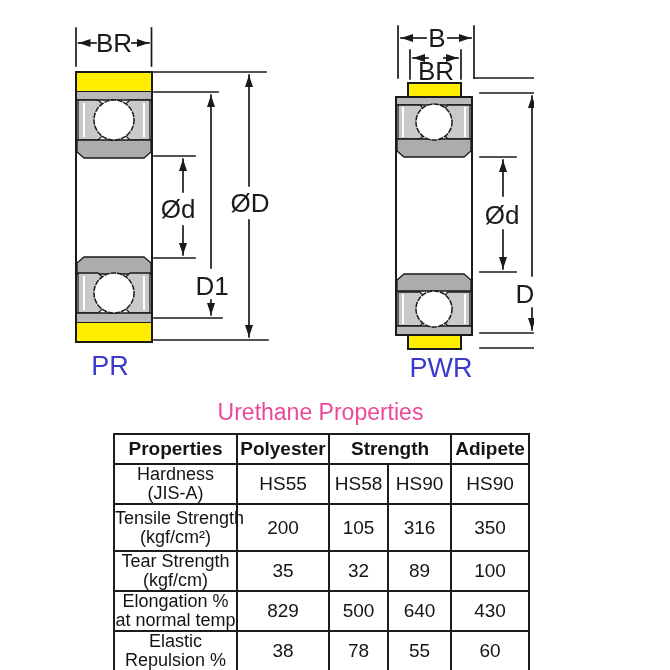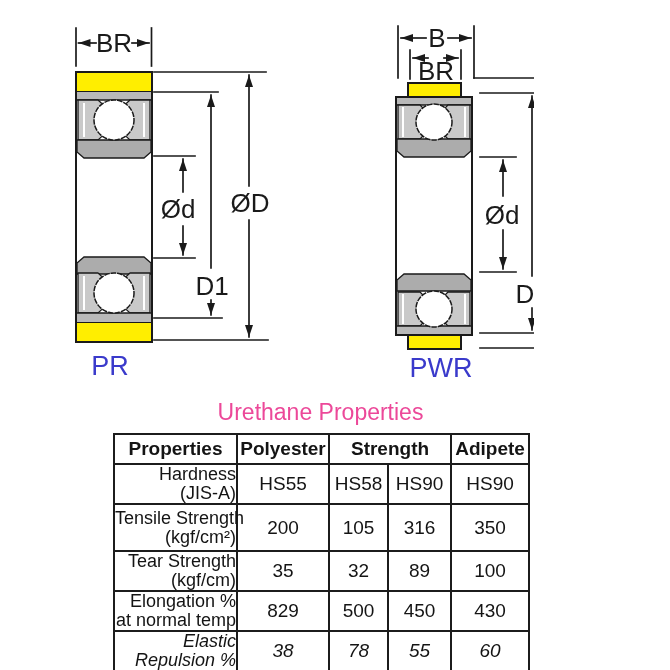--- a/index.html
+++ b/index.html
@@ -9,23 +9,23 @@
   .dim-text{font-family:"Liberation Sans",sans-serif;font-size:26px;fill:#1a1a1a;}
   .part-label{font-family:"Liberation Sans",sans-serif;font-size:27px;fill:#3a3acb;}
   #table-title{position:absolute;left:113px;top:399px;width:415px;text-align:center;
                font-size:23px;color:#ec4899;}
   #props-table{position:absolute;left:113px;top:433px;border-collapse:collapse;
                table-layout:fixed;width:415px;color:#141414;}
   #props-table td,#props-table th{border:2px solid #1c1c1c;text-align:center;
                vertical-align:middle;padding:0;overflow:visible;}
   #props-table th{font-size:19px;font-weight:bold;}
   #props-table td{font-size:19px;}
-  .prop-cell div{font-size:18px;line-height:19px;white-space:nowrap;text-align:right;}
+  .prop-cell div{font-size:18px;line-height:19px;white-space:nowrap;}
   tr.r-head{height:30px;margin-top:15px;} tr.r0{height:40px;} tr.r1{height:47px;}
-  tr.r2{height:40px;} tr.r3{height:38px;padding-left:39px;} tr.r4{height:36px;font-style:italic;}
+  tr.r2{height:40px;} tr.r3{height:38px;padding-left:39px;} tr.r4{height:36px;}
 </style>
 </head>
 <body>
 
 <div id="screen">
 
 <svg id="diagram-svg" width="670" height="395" viewBox="0 0 670 395">
   <defs>
     <marker id="arr" markerUnits="userSpaceOnUse" markerWidth="13" markerHeight="10" refX="12" refY="5" orient="auto">
       <path d="M0,1 L12,5 L0,9 Z" fill="#1a1a1a"></path>
@@ -208,21 +208,21 @@
       <td>89</td>
       <td>100</td>
     </tr>
     <tr class="r3">
       <td class="prop-cell">
         <div>Elongation %</div>
         <div>at normal temp</div>
       </td>
       <td>829</td>
       <td>500</td>
-      <td>450</td>
+      <td>640</td>
       <td>430</td>
     </tr>
     <tr class="r4">
       <td class="prop-cell">
         <div>Elastic</div>
         <div>Repulsion %</div>
       </td>
       <td>38</td>
       <td>78</td>
       <td>55</td>

